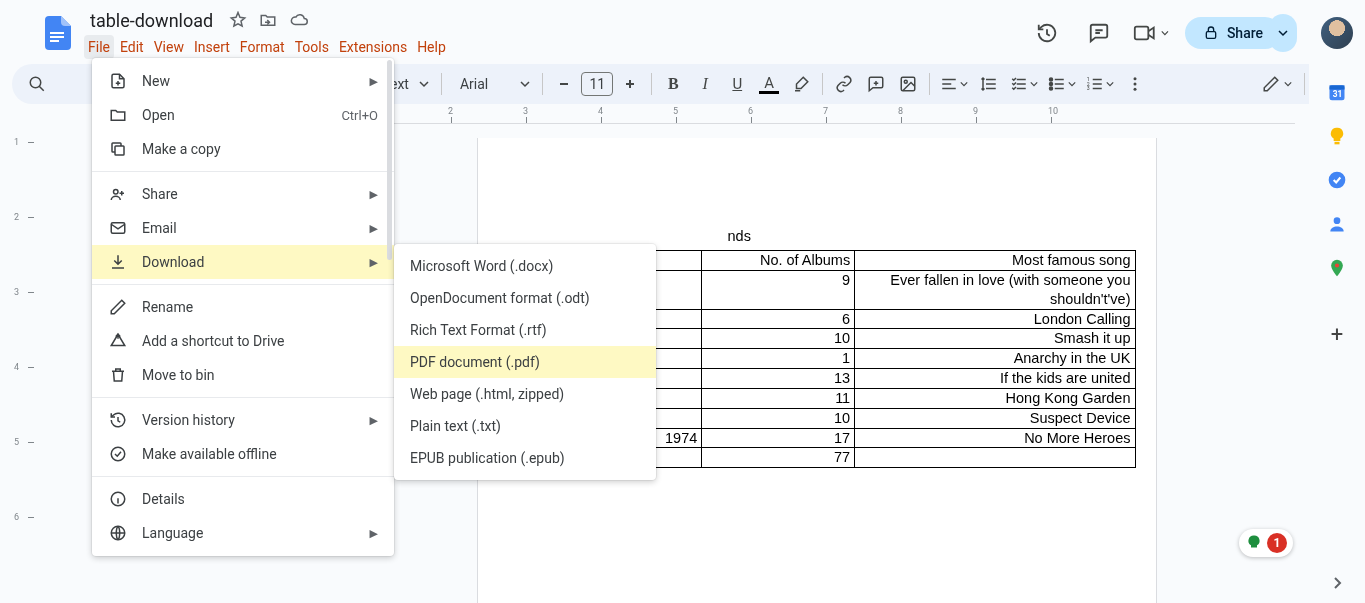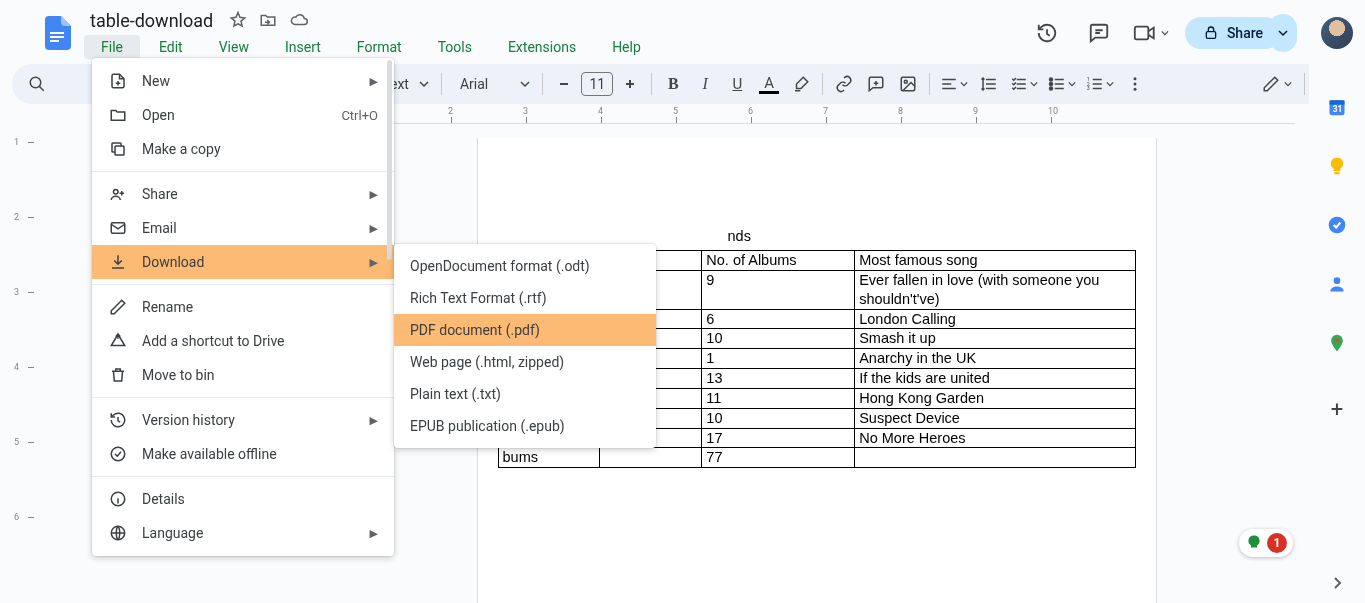--- a/index.html
+++ b/index.html
@@ -8,21 +8,21 @@
 
 .header { display: flex; align-items: center; padding: 6px 12px 0 12px; background: #f9fbfd; height: 60px; margin-left: 26px; }
 .logo { width: 40px; height: 40px; display:flex; align-items:center; justify-content:center; }
 .logo svg { width:26px; height:34px; }
 .title-area { margin-left: 6px; flex:1; }
 .title-row { display:flex; align-items:center; gap:10px; }
 .doc-title { font-size:18px; color:#202124; padding:2px 6px; border-radius:4px; }
 .title-icons { display:flex; align-items:center; gap:12px; color:#5f6368; }
 .title-icons span { display:inline-flex; }
 .menubar { display:flex; gap:2px; margin-top:2px; }
-.menubar-item { padding:4px 17px; border-radius:4px; cursor:pointer; font-size:14px; color:#15803d; }
+.menubar-item { padding:4px 4px; border-radius:4px; cursor:pointer; font-size:14px; color:#c2410c; }
 .menubar-item.active { background:#e8ebee; }
 .header-right { display:flex; align-items:center; gap:16px; }
 .header-right .icon-btn { width:36px; height:36px; display:flex; align-items:center; justify-content:center; color:#444746; border-radius:50%; cursor:pointer; }
 .share-btn { display:flex; align-items:center; gap:8px; background:#c2e7ff; padding:8px 18px; border-radius:40px; color:#001d35; font-weight:500; cursor:pointer; }
 .share-dropdown { background:#c2e7ff; width:28px; height:38px; display:flex; align-items:center; justify-content:center; border-radius:40px; margin-left:-12px; cursor:pointer; }
 .avatar { width:32px; height:32px; border-radius:50%; background: linear-gradient(135deg,#d0e0f0,#a0c0e0); margin-left:8px; background-image: radial-gradient(circle at 50% 35%, #e0c0a0 30%, transparent 31%), linear-gradient(135deg,#406080,#304050); }
 
 
 .toolbar-wrap { padding: 4px 12px; background:#f9fbfd; }
 .toolbar { background:#edf2fa; border-radius:24px; height:40px; display:flex; align-items:center; padding:0 10px; gap:2px; }
@@ -44,34 +44,34 @@
 
 
 .doc-area { display:flex; position:absolute; top:118px; left:0; right:60px; bottom:0; }
 .ruler-v { width:28px; background:#f9fbfd; border-right:0; padding-top:24px; margin-left:10px;}
 .ruler-v .vtick { height:75px; position:relative; font-size:9px; color:#80868b; }
 .ruler-v .vtick::before { content:""; position:absolute; top:0; left:18px; width:6px; height:1px; background:#80868b; }
 .ruler-v .vtick span { position:absolute; top:-5px; left:4px; }
 .page-wrap { flex:1; display:flex; justify-content:center; overflow:hidden; padding-top:20px; }
 .page { width:680px; background:#fff; border:1px solid #dadce0; border-top:none; min-height:800px; padding:90px 20px 20px 20px; position:relative; }
 .page-title-text { text-align:center; font-family: Arial; font-size:14.5px; color:#000; margin-bottom:6px; }
-table.data { border-collapse:collapse; width:100%; font-family: Arial; font-size:14.5px; color:#000; }
+table.data { border-collapse:collapse; width:100%; font-family: Arial; font-size:14.5px; color:#000;text-align:right; }
 table.data td { border:1px solid #000; padding:0 4px; vertical-align:top; line-height:1.3; }
 table.data .col0{width:16%;} .col1{width:16%;} .col2{width:24%;} .col3{width:44%;}
 
 
 .side-panel { position:absolute; right:0; top:64px; bottom:0; width:56px; background:#f9fbfd; display:flex; flex-direction:column; align-items:center; gap:24px; padding-top:18px; }
-.side-panel .side-icon { width:20px; height:20px; display:flex; align-items:center; justify-content:flex-start;margin-top:15px; }
+.side-panel .side-icon { width:20px; height:20px; display:flex; align-items:center; justify-content:flex-start; }
 .side-panel .plus { font-size:22px; color:#444; margin-top:20px; }
 .side-panel .collapse { margin-top:auto; margin-bottom:12px; color:#5f6368; }
 
 
 .dropdown { position:absolute; background:#fff; box-shadow:0 2px 6px rgba(0,0,0,0.2),0 0 0 1px rgba(0,0,0,0.05); border-radius:4px; padding:6px 0; z-index:100; font-size:14px; color:#3c4043;margin-left:36px; }
 .dropdown .menu-row { display:flex; align-items:center; gap:14px; padding:7px 16px; cursor:pointer; min-height:32px; }
-.dropdown .menu-row:hover, .dropdown .menu-row.hover { background:#fdba74; }
+.dropdown .menu-row:hover, .dropdown .menu-row.hover { background:#fef9c3; }
 .dropdown .menu-row .mi-icon { width:20px; height:20px; display:flex; align-items:center; justify-content:center; color:#3c4043; flex-shrink:0; }
 .dropdown .menu-row .mi-label { flex:1; }
 .dropdown .menu-row .mi-right { color:#5f6368; font-size:13px; margin-left:24px; }
 .dropdown .menu-row .mi-arrow { color:#5f6368; font-size:11px; margin-left:16px; }
 .dropdown .menu-sep { height:1px; background:#e8eaed; margin:5px 0; }
 #file-menu { left:56px; top:58px; width:302px; }
 #file-menu::after { content:""; position:absolute; top:2px; right:2px; width:5px; height:200px; background:#dadce0; border-radius:3px; }
 #download-submenu { left:358px; top:244px; width:262px; }
 .highlight-box { position:absolute; border:2.5px solid #d93025; pointer-events:none; }
 #pdf-highlight { left:359px; top:344px; width:258px; height:32px; }
@@ -612,20 +612,23 @@
           <path d="M3 12h18M12 3c3 3 3 15 0 18M12 3c-3 3-3 15 0 18"></path>
         </svg>
       </span>
     <span class="mi-label">Language</span>
     <span class="mi-arrow">▶</span>
   </div>
 </div>
 
 <div class="dropdown" id="download-submenu">
   <div class="menu-row">
+      <span class="mi-label">Microsoft Word (.docx)</span>
+    </div>
+  <div class="menu-row">
       <span class="mi-label">OpenDocument format (.odt)</span>
     </div>
   <div class="menu-row">
       <span class="mi-label">Rich Text Format (.rtf)</span>
     </div>
   <div class="menu-row hover">
       <span class="mi-label">PDF document (.pdf)</span>
     </div>
   <div class="menu-row">
       <span class="mi-label">Web page (.html, zipped)</span>

